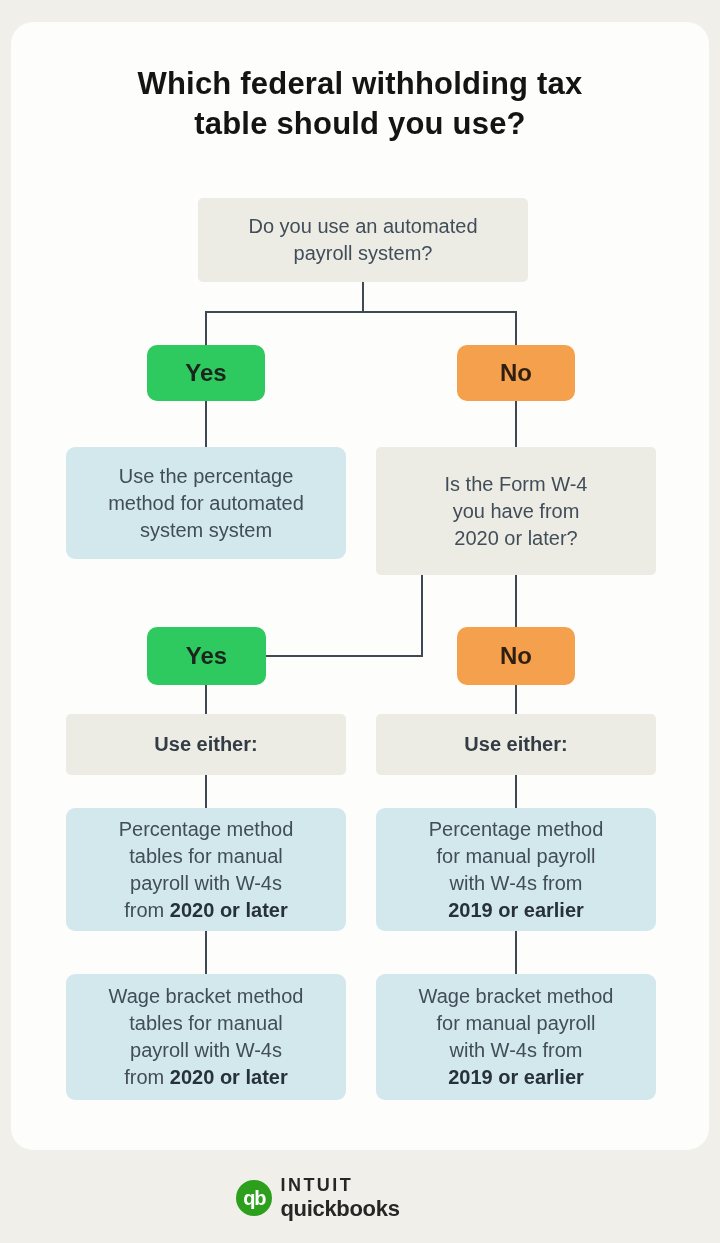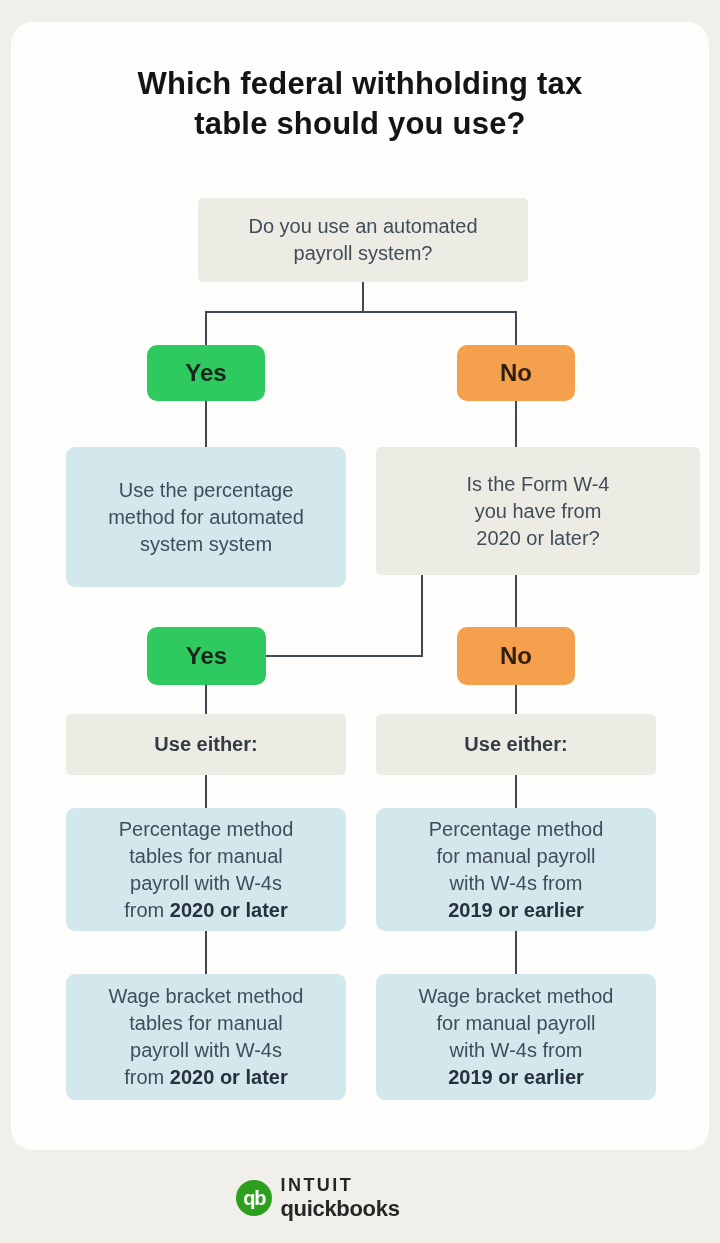--- a/index.html
+++ b/index.html
@@ -87,27 +87,27 @@
 
 <div class="node gray" style="left:198px;top:198px;width:330px;height:84px;">
     <div><span>Do you use an automated</span></div>
     <div><span>payroll system?</span></div>
   </div>
 
 <div class="btn green" style="left:147px;top:345px;width:118px;height:56px;">Yes</div>
 
 <div class="btn orange" style="left:457px;top:345px;width:118px;height:56px;">No</div>
 
-<div class="node blue" style="left:66px;top:447px;width:280px;height:140px;">
+<div class="node blue" style="left:66px;top:447px;width:280px;height:112px;">
     <div><span>Use the percentage</span></div>
     <div><span>method for automated</span></div>
     <div><span>system system</span></div>
   </div>
 
-<div class="node gray" style="left:376px;top:447px;width:324px;height:128px;text-align:center;">
+<div class="node gray" style="left:376px;top:447px;width:280px;height:128px;text-align:center;">
     <div><span>Is the Form W-4</span></div>
     <div><span>you have from</span></div>
     <div><span>2020 or later?</span></div>
   </div>
 
 <div class="btn green" style="left:147px;top:627px;width:119px;height:58px;">Yes</div>
 
 <div class="btn orange" style="left:457px;top:627px;width:118px;height:58px;">No</div>
 
 <div class="node gray use-either" style="left:66px;top:714px;width:280px;height:61px;">Use either:</div>

